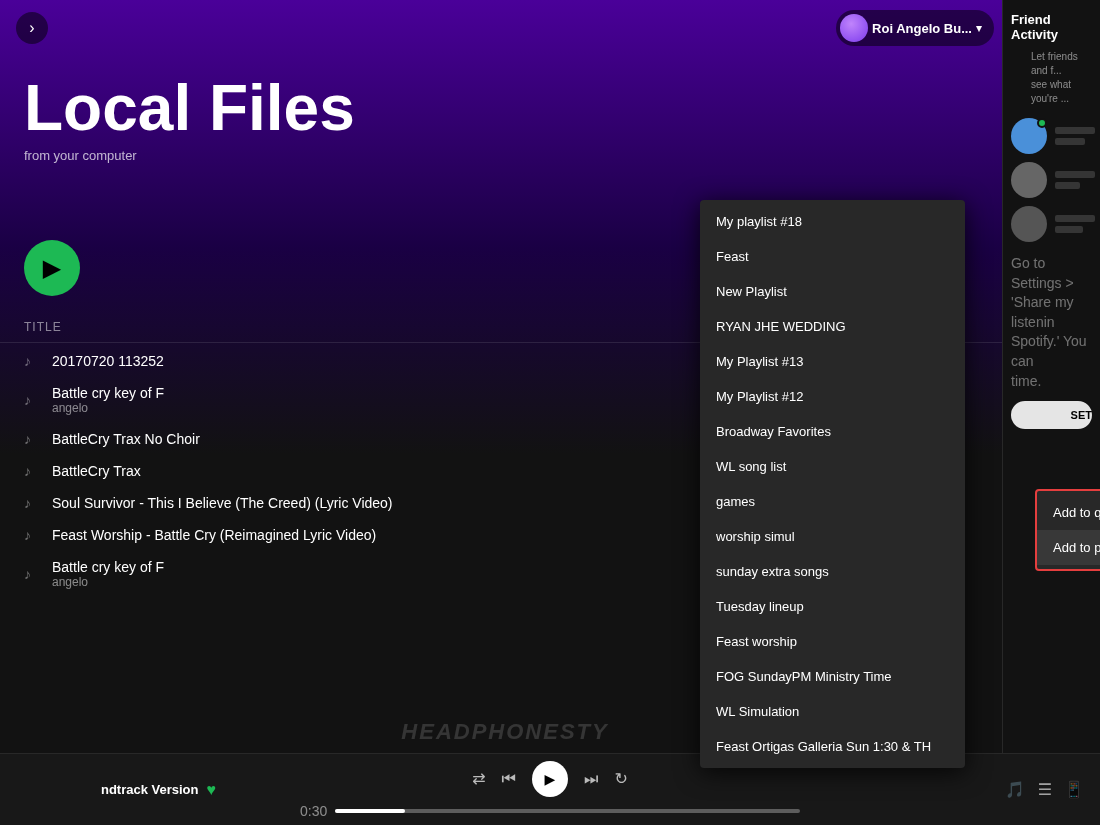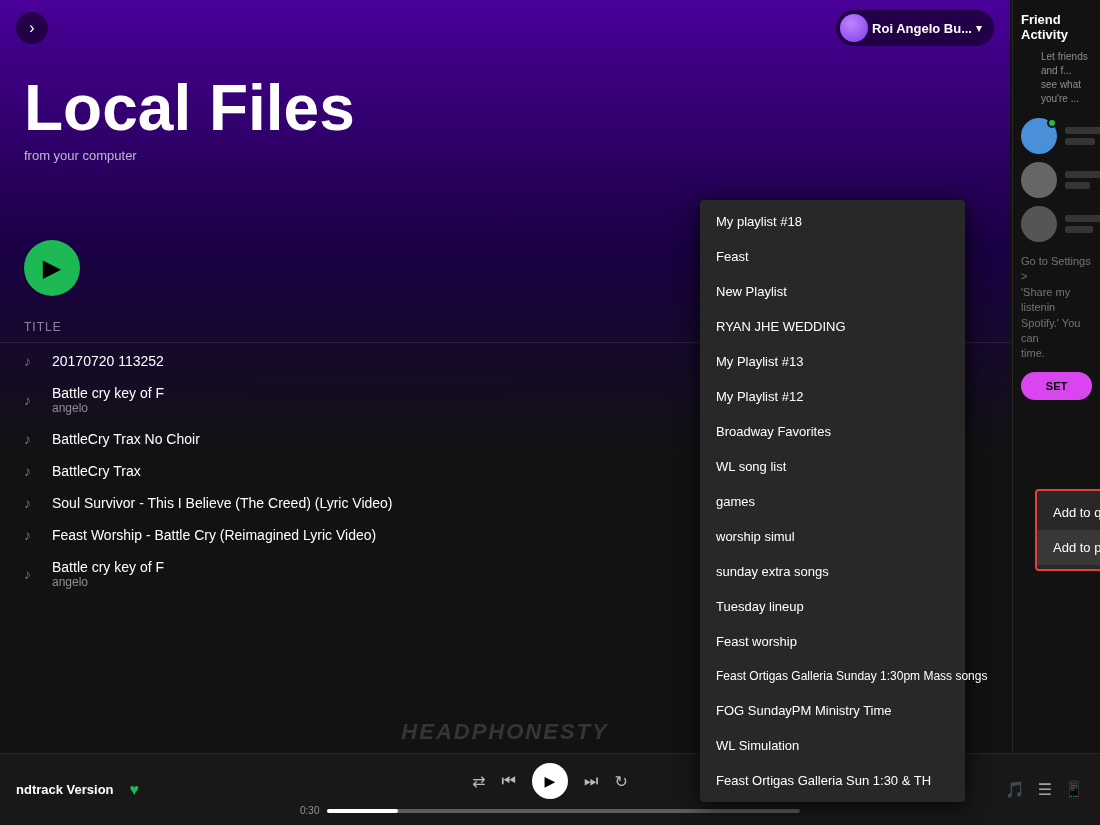--- a/index.html
+++ b/index.html
@@ -155,21 +155,21 @@
       height: 72px;
       background: #181818;
       border-top: 1px solid #282828;
       display: flex;
       align-items: center;
       padding: 0 16px;
       z-index: 100;
     }
     .player-track-info {
       width: 200px;
-      display: flex; align-items: center; gap: 16px;
+      display: flex; align-items: center; gap: 8px; justify-content: flex-end;
     }
     .player-track-name {
       font-size: 13px;
       font-weight: 600;
       color: #fff;
       white-space: nowrap;
       overflow: hidden;
       text-overflow: ellipsis;
       max-width: 130px;
     }
@@ -203,21 +203,21 @@
       font-size: 14px;
       cursor: pointer;
       display: flex; align-items: center; justify-content: center;
     }
     .progress-bar {
       display: flex;
       align-items: center;
       gap: 8px;
       width: 500px;
     }
-    .time-text { font-size: 10px; color: rgba(255,255,255,0.5); }
+    .time-text { font-size: 14px; color: rgba(255,255,255,0.5); }
     .progress-track {
       flex: 1; height: 4px;
       background: rgba(255,255,255,0.3);
       border-radius: 2px;
       position: relative;
     }
     .progress-fill {
       height: 100%;
       background: #fff;
       border-radius: 2px;
@@ -409,21 +409,21 @@
         <div class="track-artist">angelo</div>
       </div>
       <div class="track-album"></div>
     </div>
   </div>
 
   <div class="watermark">HEADPHONESTY</div>
 
 </div>
 
-<div class="right-sidebar" style="position:absolute;top:0;right:0;width:88px;height:753px;background:#121212;border-left:1px solid #282828;padding:12px 8px;overflow:hidden;">
+<div class="right-sidebar" style="position:absolute;top:0;right:0;width:98px;height:753px;background:#121212;border-left:1px solid #282828;padding:12px 8px;overflow:hidden;">
   <div class="sidebar-title" style="font-size:13px;font-weight:700;color:#fff;margin-bottom:8px;">Friend Activity</div>
   <div class="sidebar-text" style="font-size:10px;color:rgba(255,255,255,0.5);line-height:1.4;margin-bottom:12px;">Let friends and f...<br>see what you're ...</div>
   
   <div class="friends-list">
     <div class="friend-row">
       <div style="position:relative;">
         <div class="fa-circle" style="background:#4a90d9;"></div>
         <div style="position:absolute;top:0;right:0;width:10px;height:10px;border-radius:50%;background:#1db954;border:2px solid #121212;"></div>
       </div>
       <div class="fa-lines">
@@ -444,22 +444,22 @@
       <div style="position:relative;">
         <div class="fa-circle" style="background:#555;"></div>
       </div>
       <div class="fa-lines">
         <div class="fa-line"></div>
         <div class="fa-line" style="width:28px;"></div>
       </div>
     </div>
   </div>
 
-  <div style="font-size:11px;color:rgba(255,255,255,0.4);margin-top:12px;line-height:1.4;">Go to Settings &gt;<br>'Share my listenin<br>Spotify.' You can<br>time.</div>
-  <button class="sidebar-set-btn" style="margin-top:10px;width:100%;padding:8px 0;background:#d946ef;color:#000;border:none;border-radius:20px;font-size:11px;font-weight:700;cursor:pointer;">SET</button>
+  <div style="font-size:14px;color:rgba(255,255,255,0.4);margin-top:12px;line-height:1.4;">Go to Settings &gt;<br>'Share my listenin<br>Spotify.' You can<br>time.</div>
+  <button class="sidebar-set-btn" style="margin-top:10px;width:100%;padding:8px 0;background:#e5e5e5;color:#000;border:none;border-radius:20px;font-size:11px;font-weight:700;cursor:pointer;text-align:right;">SET</button>
 </div>
 
 <div class="context-menu">
   <div class="menu-item">My playlist #18</div>
   <div class="menu-item">Feast</div>
   <div class="menu-item">New Playlist</div>
   <div class="menu-item">RYAN JHE WEDDING</div>
   <div class="menu-item">My Playlist #13</div>
   <div class="menu-item">My Playlist #12</div>
   <div class="menu-item">Broadway Favorites</div>
@@ -471,21 +471,20 @@
       <div style="padding:10px 16px;font-size:13px;color:#fff;cursor:pointer;">Add to queue</div>
       <div style="padding:10px 16px;font-size:13px;color:#fff;cursor:pointer;display:flex;align-items:center;justify-content:space-between;background:rgba(255,255,255,0.08);">
         <span>Add to playlist</span>
 
       </div>
     </div>
   </div>
   <div class="menu-item">sunday extra songs</div>
   <div class="menu-item">Tuesday lineup</div>
   <div class="menu-item">Feast worship</div>
-  <div class="menu-item" style="font-size:12px;">Feast Ortigas Galleria Sunday 1:30pm Mass songs</div>
   <div class="menu-item">FOG SundayPM Ministry Time</div>
   <div class="menu-item">WL Simulation</div>
   <div class="menu-item">Feast Ortigas Galleria Sun 1:30 &amp; TH</div>
 
 </div>
 
 <div class="bottom-player">
   <div class="player-track-info">
     <span class="player-track-name">ndtrack Version</span>
     <span class="heart-icon">♥</span>

